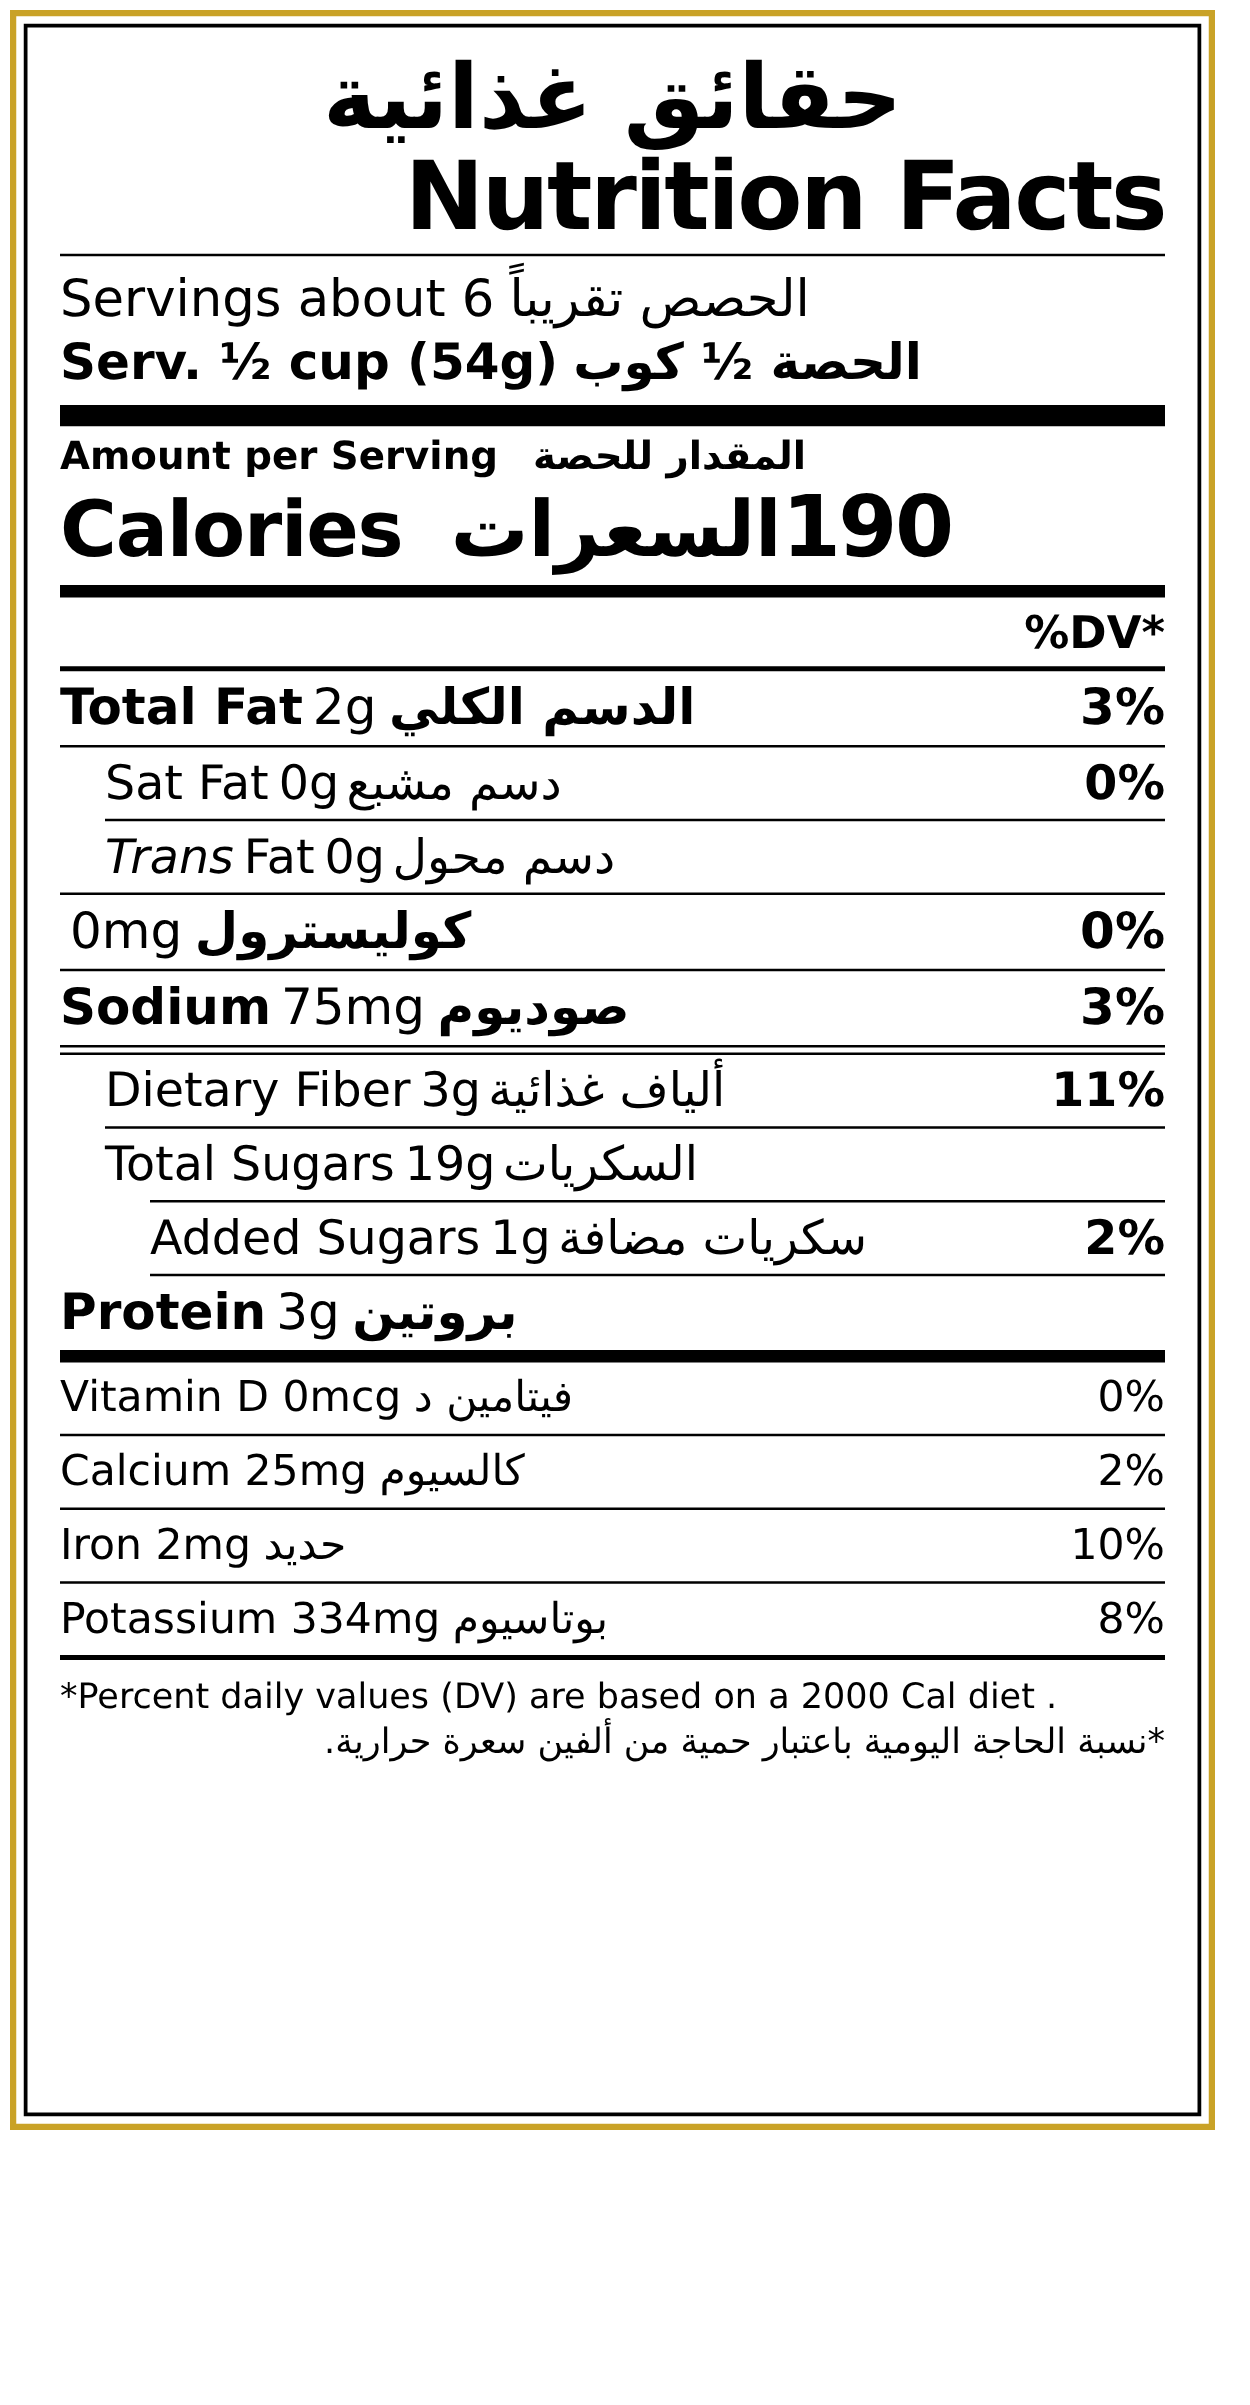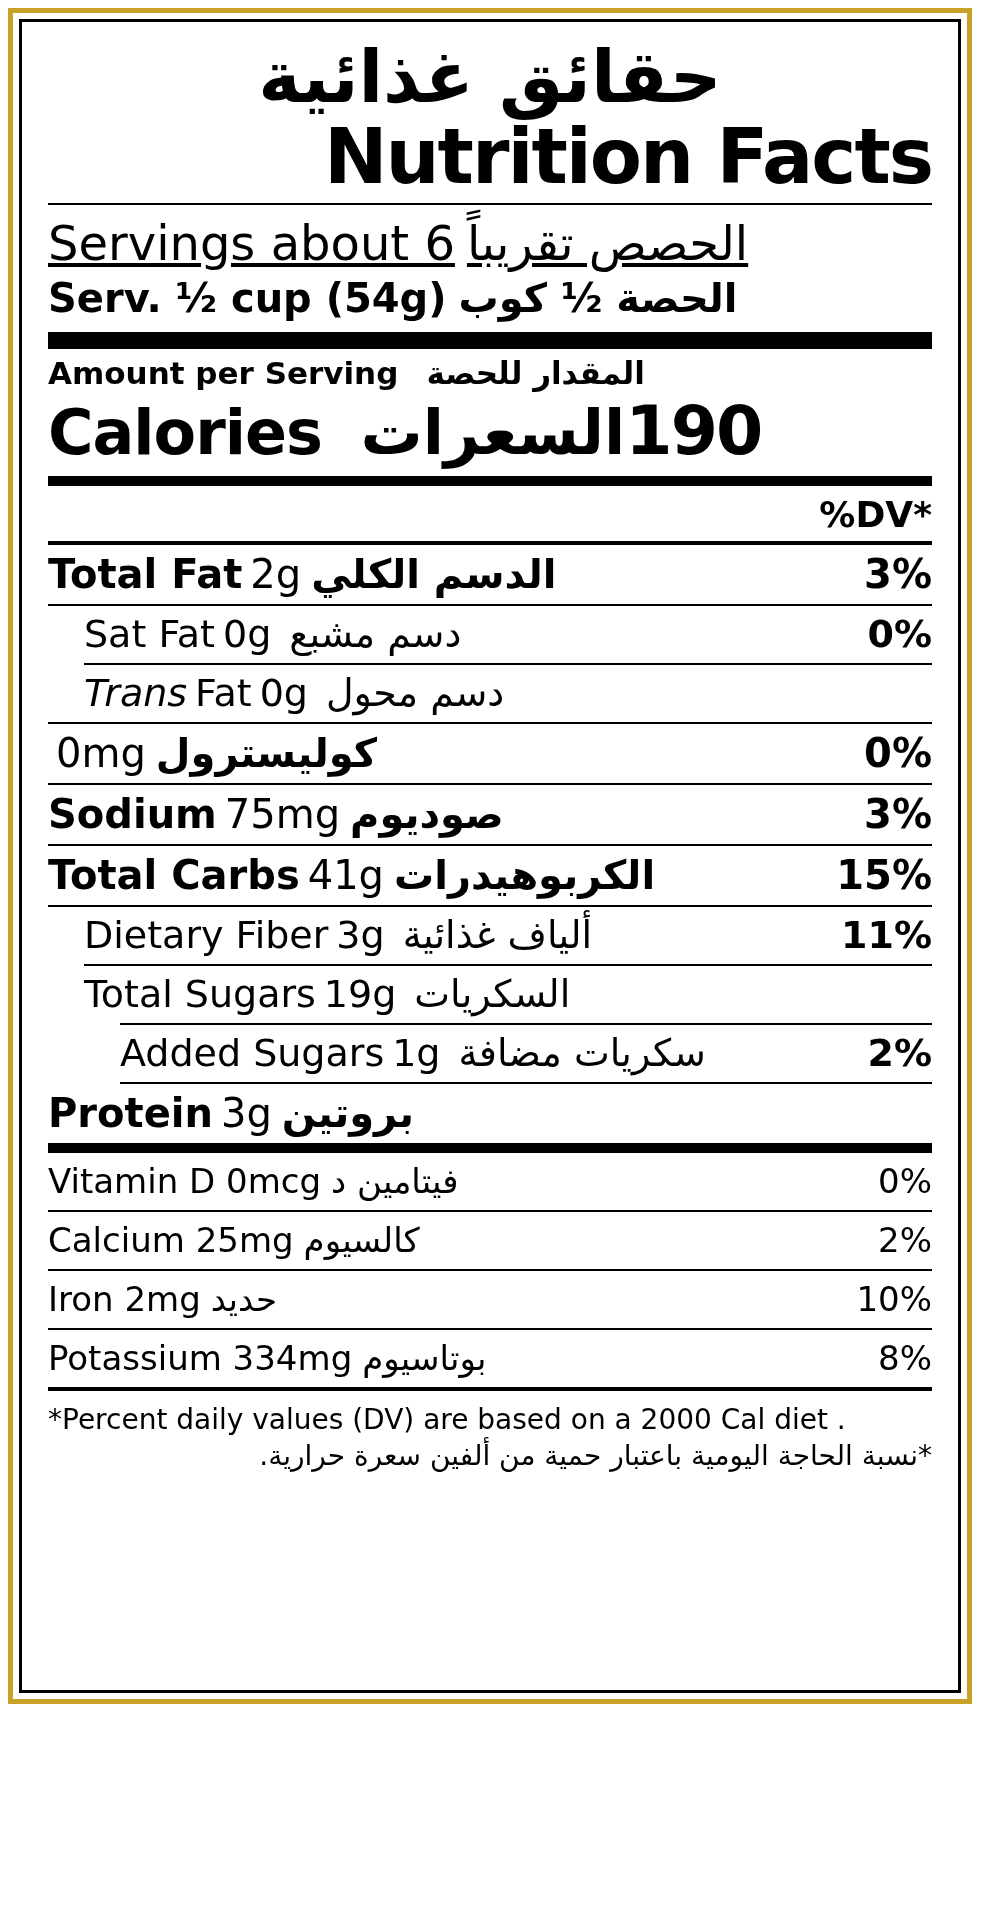--- a/index.html
+++ b/index.html
@@ -95,24 +95,23 @@
   }
   .row .dv {
     font-weight: bold;
     white-space: nowrap;
   }
 
   .en { direction: ltr; }
   .ar { direction: rtl; unicode-bidi: embed; }
 
   .servings {
-    font-size: 48px;
+    font-size: 41px;
     padding-top: 6px;
     padding-bottom: 2px;
-    text-decoration: underline;
   }
   .serv-size {
     font-size: 40px;
     font-weight: bold;
     padding-bottom: 6px;
   }
   .servings .ar, .serv-size .ar { margin-left: 12px; }
 
   .amount-per {
     font-size: 31px;
@@ -151,21 +150,21 @@
   .nut-main .bold { font-weight: bold; }
   .nut-main .ar { margin-left: 10px; font-weight: bold; }
   .nut-main .dv { font-size: 40px; }
 
   .indent1 { padding-left: 36px; }
   .indent2 { padding-left: 72px; }
 
   .nut-sub {
     font-size: 38px;
   }
-  .nut-sub .ar { margin-left: 18px; }
+  .nut-sub .ar { margin-left: 6px; }
   .nut-sub .dv { font-size: 38px; }
 
   .italic { font-style: italic; }
 
   .vit-row {
     font-size: 34px;
     padding: 4px 0 5px 0;
   }
   .vit-row .ar { margin-left: 10px; }
   .vit-row .dv { font-weight: normal; }
@@ -271,28 +270,20 @@
     <div class="row nut-main">
       <div class="left">
         <span class="en bold">Sodium</span>
         <span class="en sp2">75mg</span>
         <span class="ar sp2">صوديوم</span>
       </div>
       <div class="dv">3%</div>
     </div>
     <div class="rule-thin"></div>
 
-    <div class="row nut-main">
-      <div class="left">
-        <span class="en bold">Total Carbs</span>
-        <span class="en sp2">41g</span>
-        <span class="ar sp2">الكربوهيدرات</span>
-      </div>
-      <div class="dv">15%</div>
-    </div>
     <div class="rule-thin"></div>
 
     <div class="row nut-sub indent1">
       <div class="left">
         <span class="en">Dietary Fiber</span>
         <span class="en sp2">3g</span>
         <span class="ar sp2">ألياف غذائية</span>
       </div>
       <div class="dv">11%</div>
     </div>

